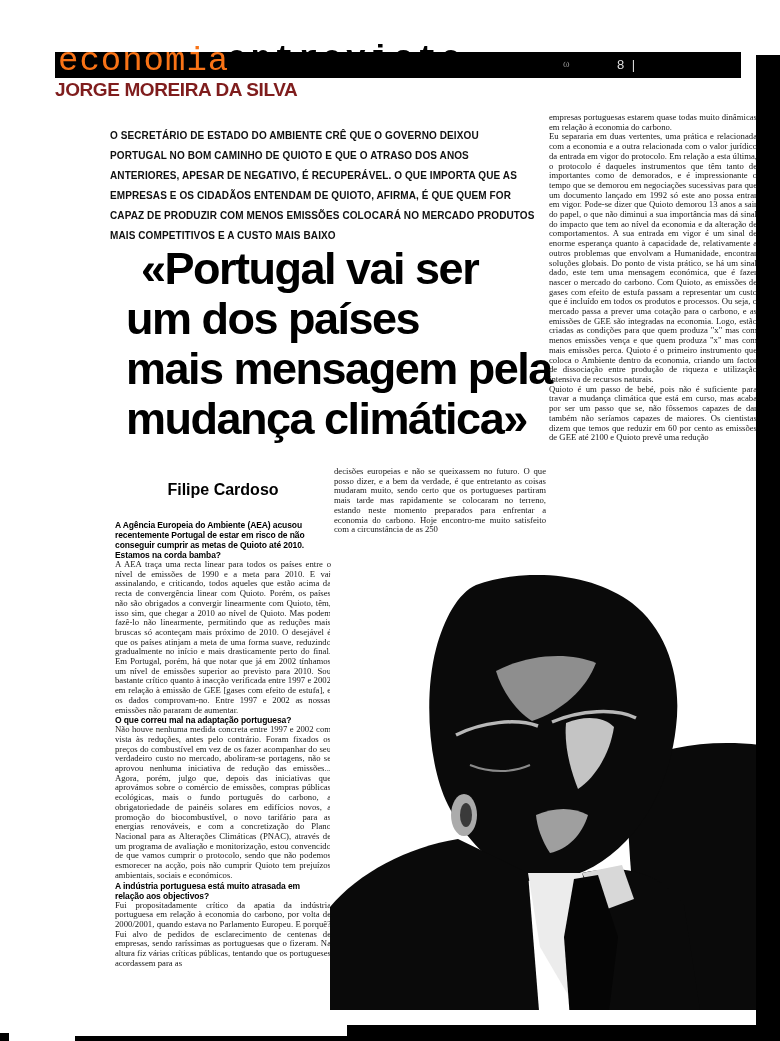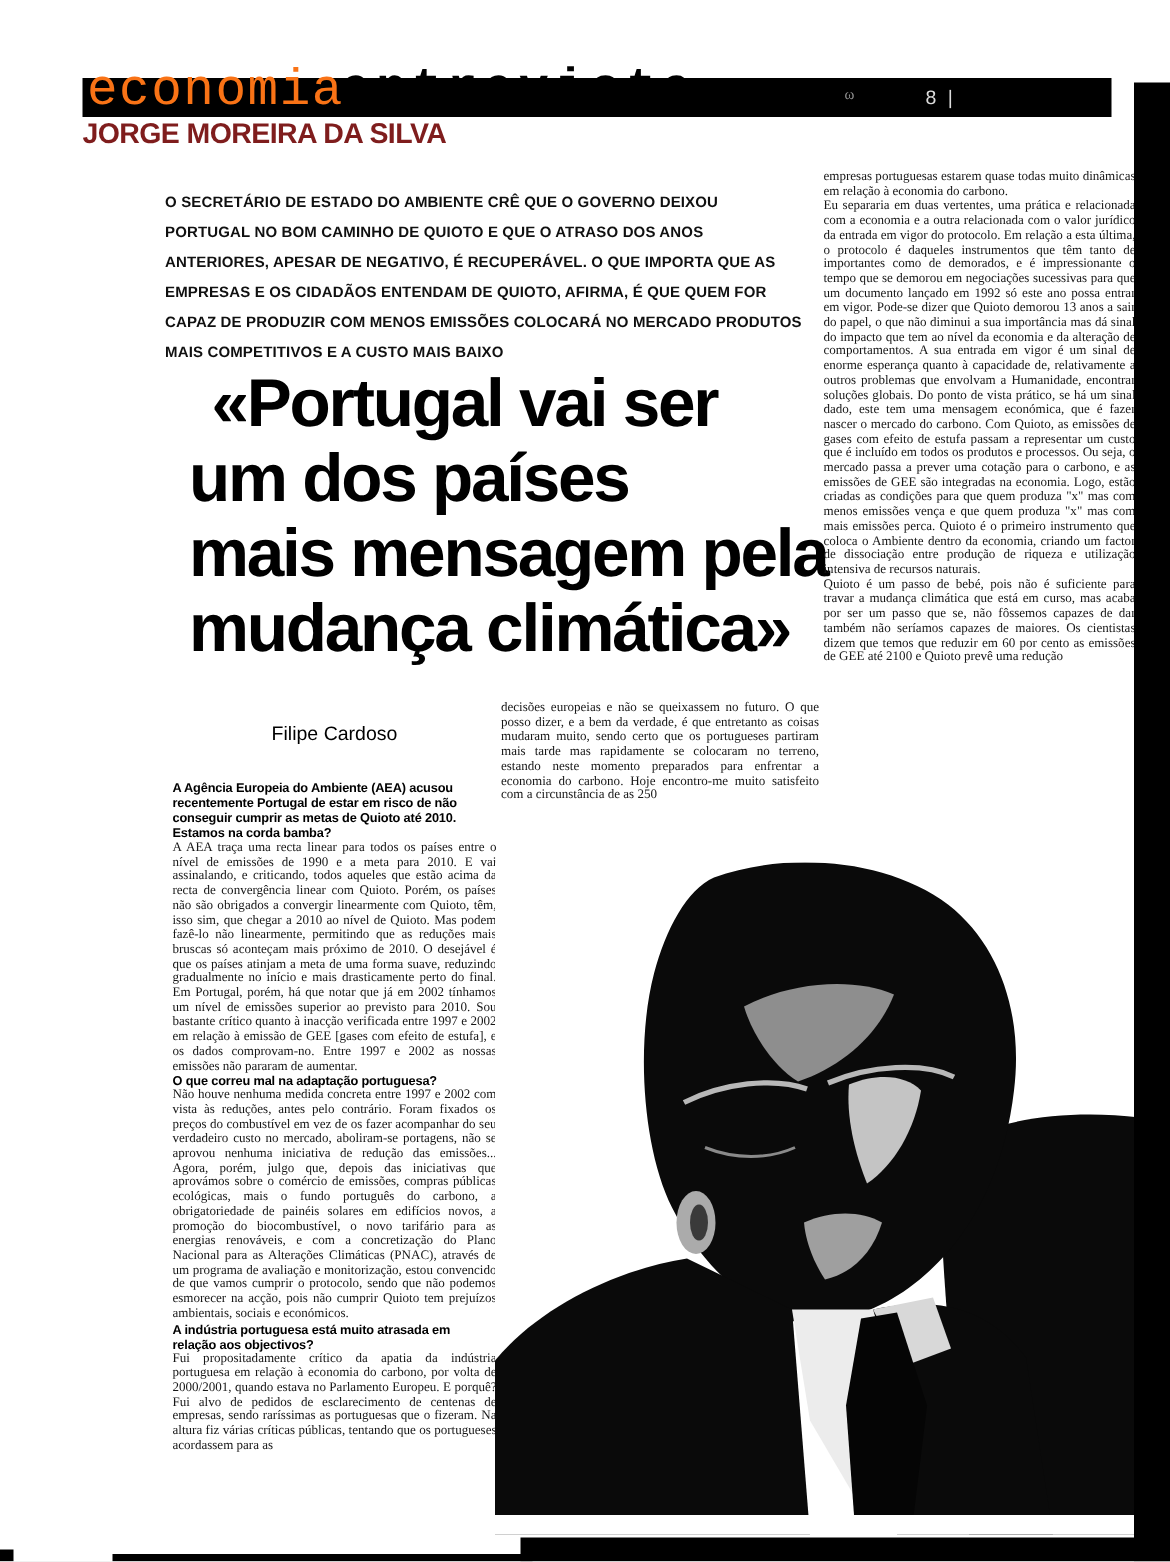--- a/index.html
+++ b/index.html
@@ -36,21 +36,21 @@
     font-size:10px;line-height:20px;letter-spacing:0.1px;color:#101010;margin-top:10px;
   }
   .headline{
     position:absolute;left:126px;top:244px;width:445px;
     font-family:"Liberation Sans",sans-serif;font-weight:bold;
     font-size:45px;line-height:50px;letter-spacing:-1.5px;color:#000;
   }
   .headline .hl:first-child{text-indent:-26px;padding-left:41px;}
   .byline{
     position:absolute;left:115px;top:481px;width:216px;text-align:center;
-    font-family:"Liberation Sans",sans-serif;font-weight:normal;font-size:13px;color:#000;
+    font-family:"Liberation Sans",sans-serif;font-weight:bold;font-size:16px;color:#000;
   }
   
   .col{position:absolute;font-size:8.7px;line-height:9.7px;text-align:justify;color:#161616;}
   .col p{margin:0;}
   .col p.q{
     font-family:"Liberation Sans",sans-serif;font-weight:bold;
     font-size:8.5px;line-height:10px;letter-spacing:-0.1px;color:#000;text-align:left;
   }
   .col-left{left:115px;top:520px;width:216px;}
   .col-middle{left:334px;top:467px;width:212px;}

